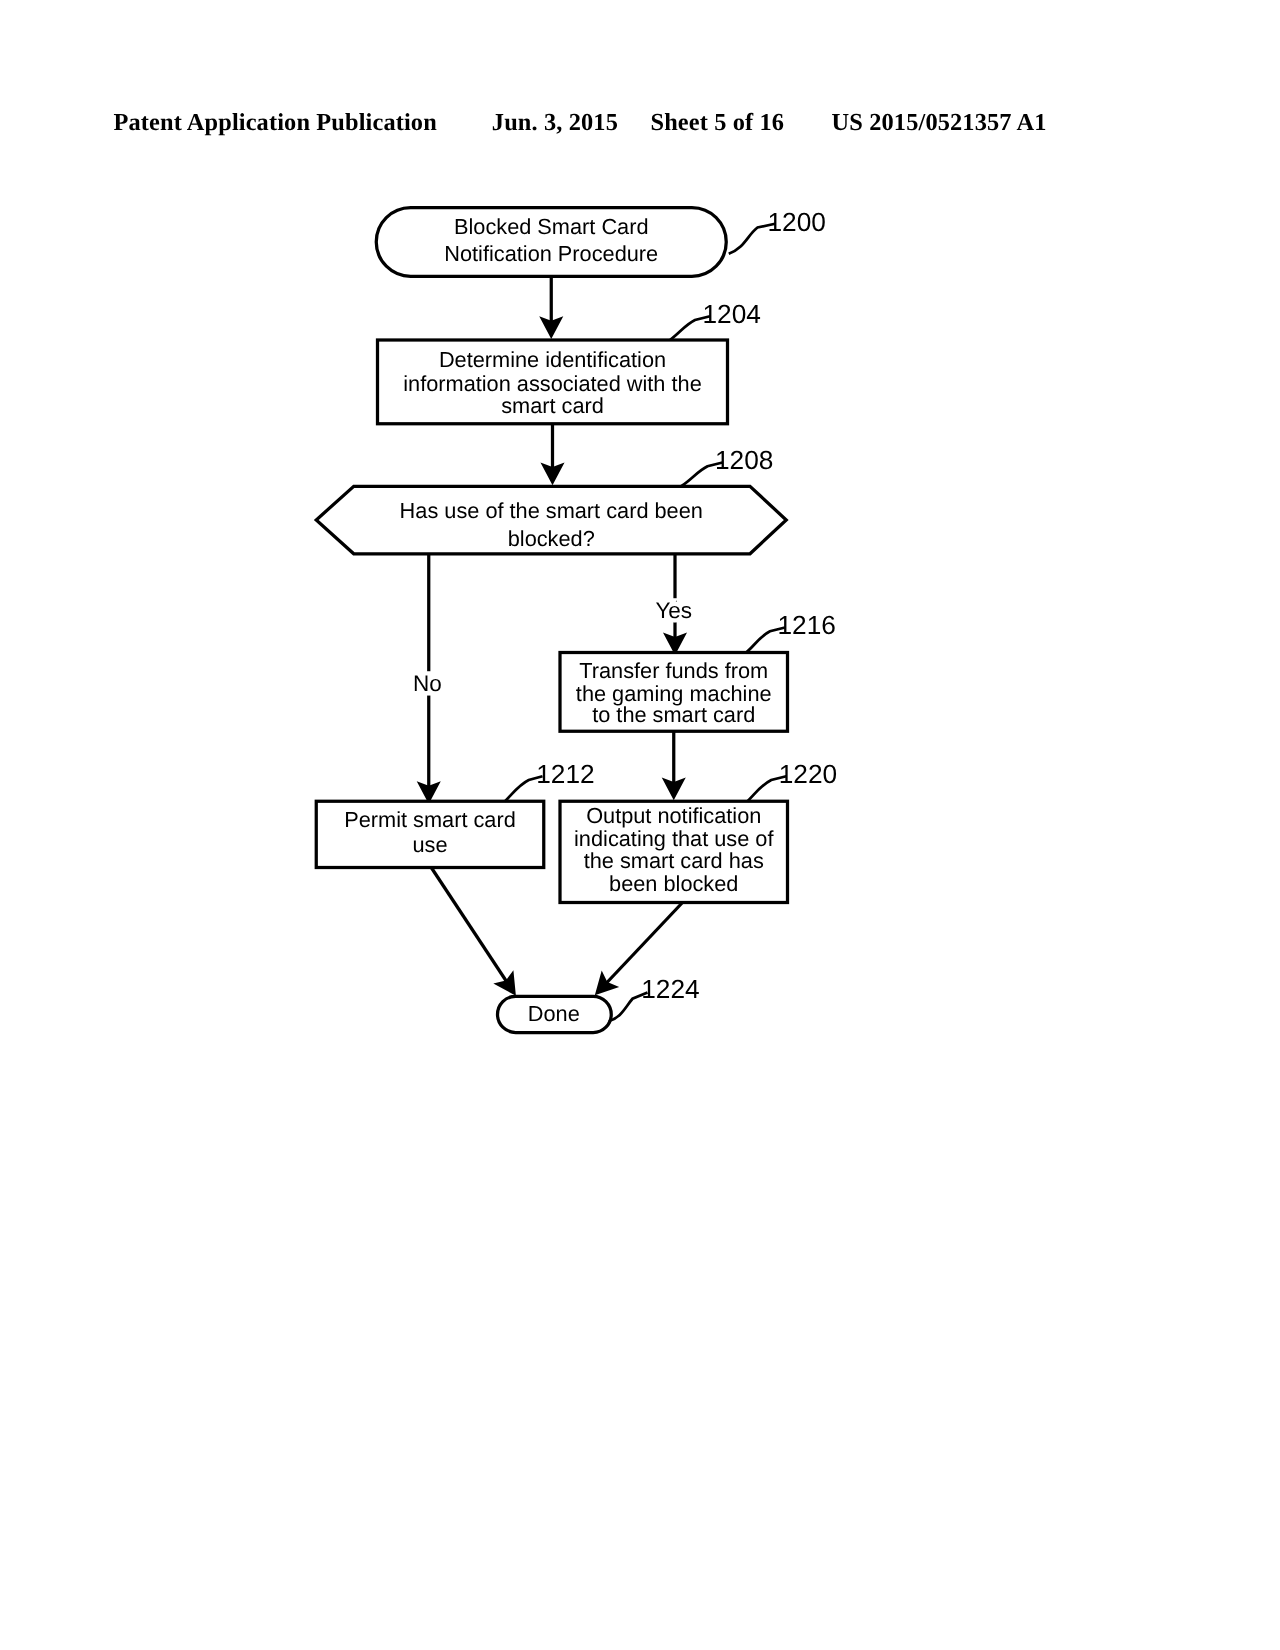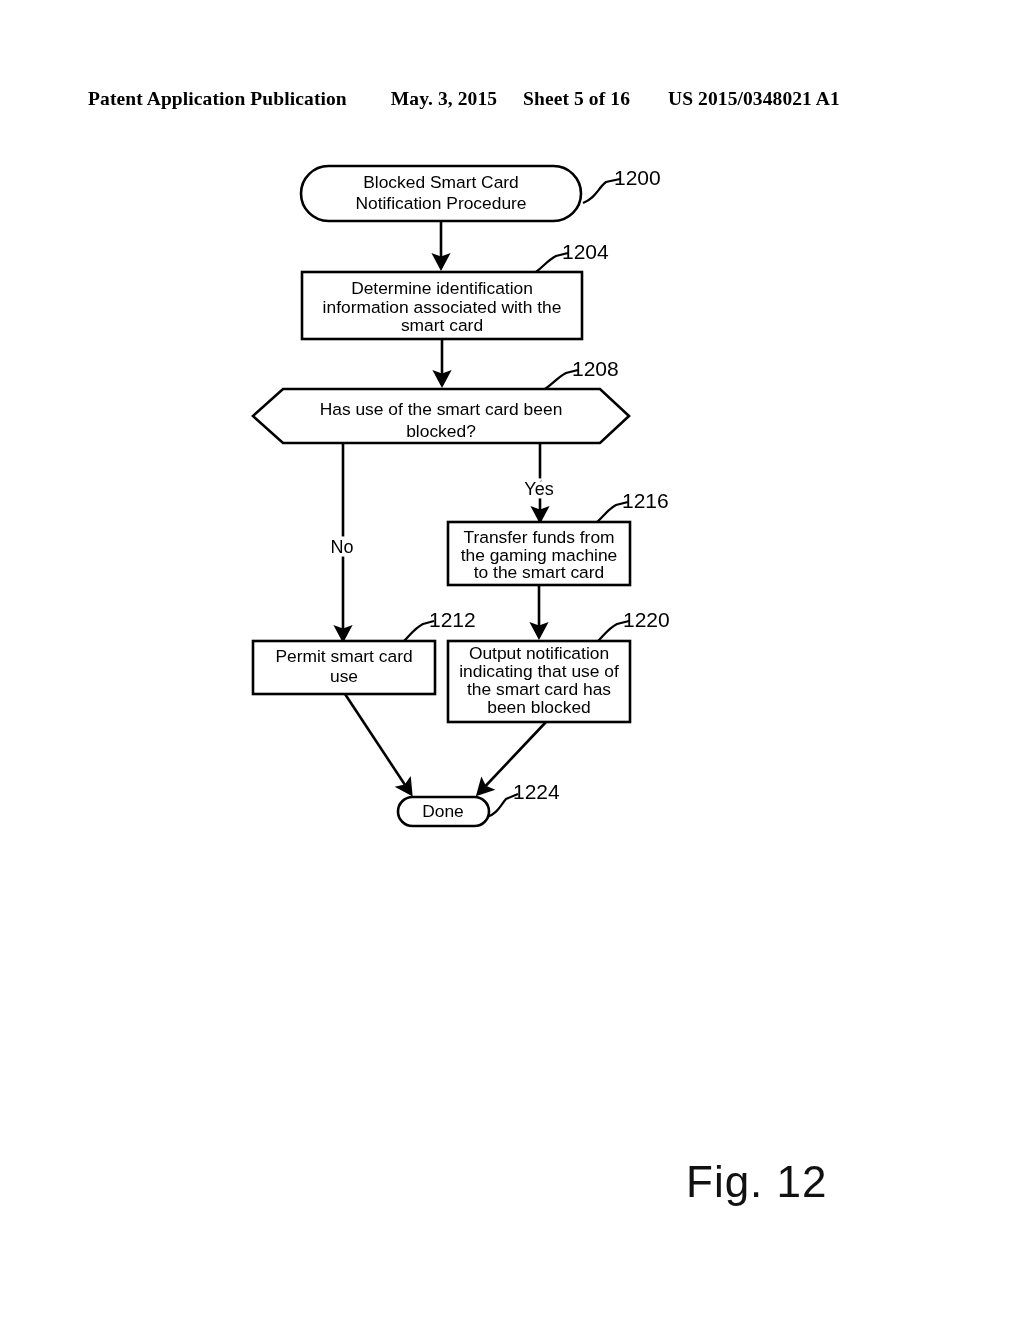--- a/index.html
+++ b/index.html
@@ -97,25 +97,25 @@
   }
 </style>
 </head>
 <body>
 
 <div id="page">
 
   <div class="pub-header">
     <span class="seg">Patent Application Publication</span>
     <span class="gap-xl"></span>
-    <span class="seg">May. 3, 2015</span>
+    <span class="seg">Jun. 3, 2015</span>
     <span class="gap-md"></span>
     <span class="seg">Sheet 5 of 16</span>
     <span class="gap-lg"></span>
-    <span class="seg">US 2015/0348021 A1</span>
+    <span class="seg">US 2015/0521357 A1</span>
   </div>
 
   <svg id="flow" viewBox="0 0 1024 1320">
     <defs>
       <marker id="arrowhead" markerWidth="9" markerHeight="9" refX="6.4" refY="4.3" orient="auto" markerUnits="strokeWidth">
         <path d="M0.6,0.6 L7.6,4.3 L0.6,8.0 L2.0,4.3 Z" fill="#000000"></path>
       </marker>
     </defs>
 
     <g>
@@ -187,15 +187,14 @@
     <line class="conn" x1="546" y1="722" x2="478" y2="794" marker-end="url(#arrowhead)"></line>
 
     <g>
       <rect class="node-shape" x="398" y="797" width="91" height="29" rx="14.5" ry="14.5"></rect>
       <text class="node-text" x="443" y="812">Done</text>
       <path class="leader" d="M487,817 C497,814 500,806 506,799 L518,794"></path>
       <text class="ref-text" x="513" y="793">1224</text>
     </g>
   </svg>
 
-  <div class="fig-caption">Fig. 12</div>
 
 </div>
 
 </body></html>

